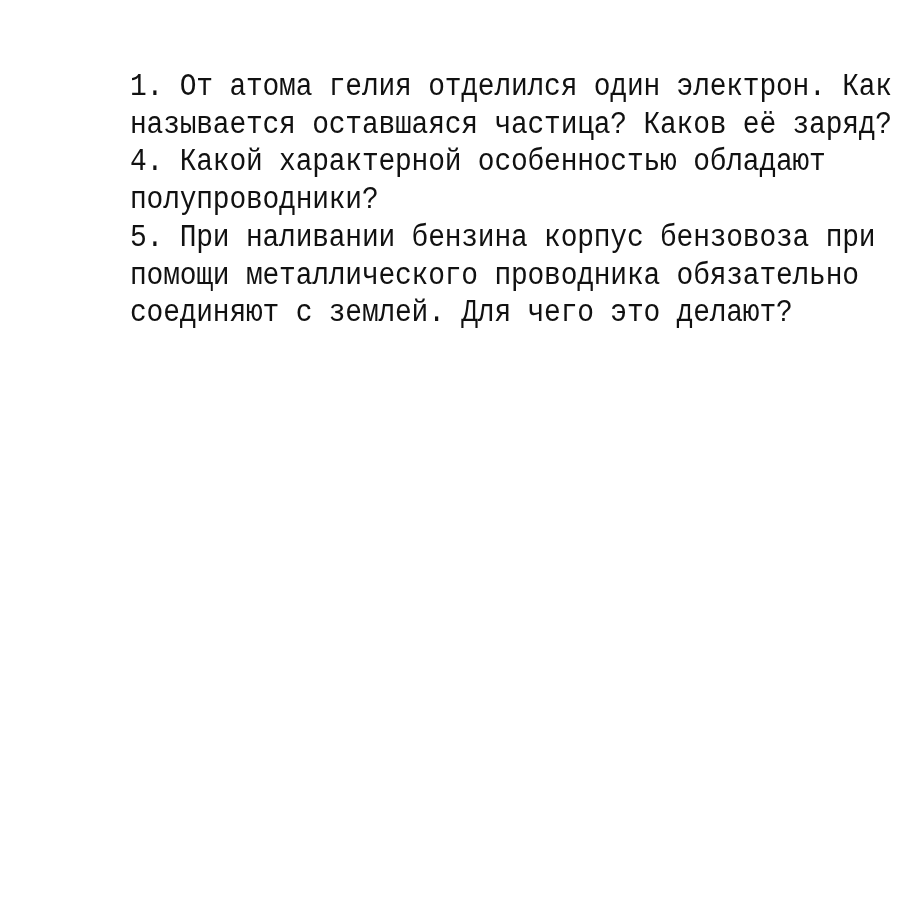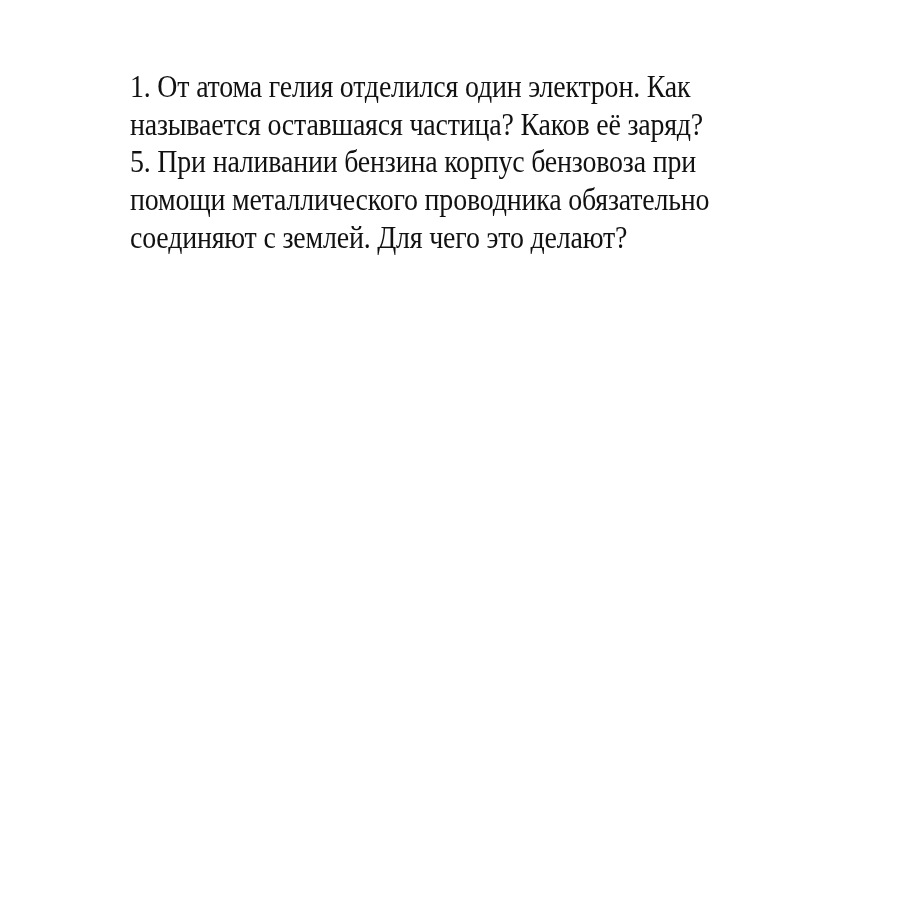--- a/index.html
+++ b/index.html
@@ -11,38 +11,42 @@
       width: 900px;
       height: 900px;
       position: relative;
       overflow: hidden;
     }
     .doc {
       position: absolute;
       left: 130px;
       top: 68px;
       width: 740px;
-      font-family: Liberation Serif, serif;
+      font-family: Liberation Mono, monospace;
       font-size: 31px;
       line-height: 37.7px;
       color: #111111;
       letter-spacing: -0.2px;
     }
     .line {
       white-space: nowrap;
       transform: scaleX(0.9);
       transform-origin: left center;
     }
   </style>
 </head>
 <body>
 
 <div class="doc">
   <div>
     <div class="line">1. От атома гелия отделился один электрон. Как</div>
     <div class="line">называется оставшаяся частица? Каков её заряд?</div>
   </div>
   <div>
+    <div class="line">4. Какой характерной особенностью обладают</div>
+    <div class="line">полупроводники?</div>
+  </div>
+  <div>
     <div class="line">5. При наливании бензина корпус бензовоза при</div>
     <div class="line">помощи металлического проводника обязательно</div>
     <div class="line">соединяют с землей. Для чего это делают?</div>
   </div>
 </div>
 
 </body></html>

